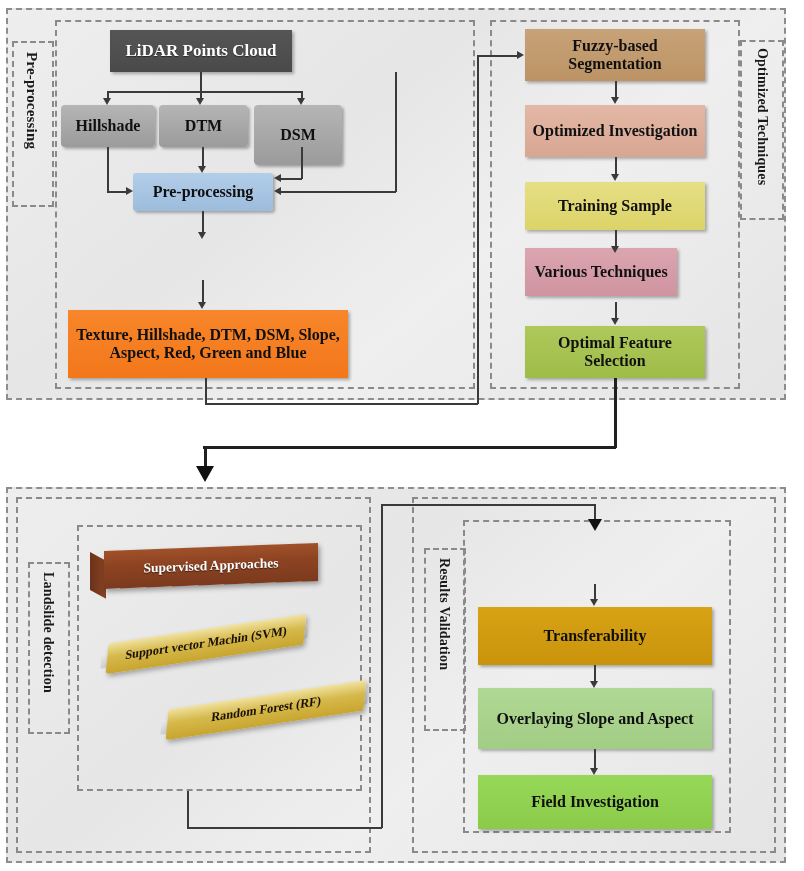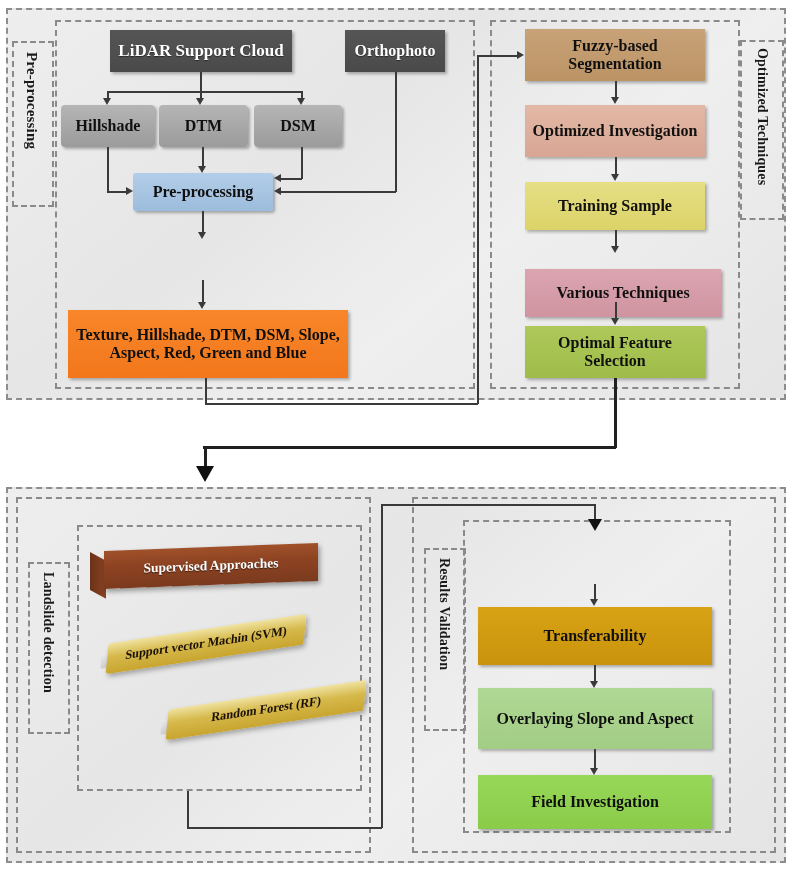--- a/index.html
+++ b/index.html
@@ -60,42 +60,41 @@
 
   <div class="dash-box" style="left:55px;top:20px;width:420px;height:369px;"></div>
 
   <div class="dash-label" style="left:12px;top:41px;width:42px;height:166px;"></div>
   <div class="vlabel" style="left:40px;top:52px;font-size:15px;transform:rotate(90deg);">Pre-processing</div>
 
   <div class="dash-box" style="left:490px;top:20px;width:250px;height:369px;"></div>
   <div class="dash-label" style="left:740px;top:40px;width:44px;height:180px;"></div>
   <div class="vlabel" style="left:770px;top:48px;font-size:14px;transform:rotate(90deg);">Optimized  Techniques</div>
 
-  <div class="box white lg" style="left:110px;top:30px;width:182px;height:42px;background:linear-gradient(180deg,#555 0%,#4a4a4a 100%);">LiDAR Support Cloud</div>
-
-  <div class="box white md" style="left:345px;top:30px;width:100px;height:42px;background:linear-gradient(180deg,#555 0%,#4a4a4a 100%);">Orthophoto</div>
+  <div class="box white lg" style="left:110px;top:30px;width:182px;height:42px;background:linear-gradient(180deg,#555 0%,#4a4a4a 100%);">LiDAR Points Cloud</div>
+
 
   <div class="box md" style="left:61px;top:105px;width:94px;height:42px;border-radius:4px;background:linear-gradient(180deg,#b5b5b5 0%,#9b9b9b 100%);">Hillshade</div>
 
   <div class="box md" style="left:159px;top:105px;width:89px;height:42px;border-radius:4px;background:linear-gradient(180deg,#b5b5b5 0%,#9b9b9b 100%);">DTM</div>
 
-  <div class="box md" style="left:254px;top:105px;width:88px;height:42px;border-radius:4px;background:linear-gradient(180deg,#b5b5b5 0%,#9b9b9b 100%);">DSM</div>
+  <div class="box md" style="left:254px;top:105px;width:88px;height:60px;border-radius:4px;background:linear-gradient(180deg,#b5b5b5 0%,#9b9b9b 100%);">DSM</div>
 
   <div class="box md" style="left:133px;top:173px;width:140px;height:38px;border-radius:3px;background:linear-gradient(180deg,#b2cde8 0%,#9dbcdd 100%);">Pre-processing</div>
 
 
   <div class="box md" style="left:68px;top:310px;width:280px;height:68px;background:linear-gradient(180deg,#f8862a 0%,#f3771b 100%);">Texture, Hillshade, DTM, DSM, Slope, Aspect, Red, Green and Blue</div>
 
   <div class="box md" style="left:525px;top:29px;width:180px;height:52px;background:linear-gradient(180deg,#c8a278 0%,#bb9365 100%);">Fuzzy-based Segmentation</div>
 
   <div class="box md" style="left:525px;top:105px;width:180px;height:52px;background:linear-gradient(180deg,#e3b8a6 0%,#d8a693 100%);">Optimized Investigation</div>
 
   <div class="box md" style="left:525px;top:182px;width:180px;height:48px;background:linear-gradient(180deg,#e6df85 0%,#dcd368 100%);">Training Sample</div>
 
-  <div class="box md" style="left:525px;top:269px;width:196px;height:48px;background:linear-gradient(180deg,#dba5b0 0%,#cf94a0 100%);">Various Techniques</div>
+  <div class="box md" style="left:525px;top:248px;width:152px;height:48px;background:linear-gradient(180deg,#dba5b0 0%,#cf94a0 100%);">Various Techniques</div>
 
   <div class="box md" style="left:525px;top:326px;width:180px;height:52px;background:linear-gradient(180deg,#aec95a 0%,#9fbc49 100%);">Optimal Feature Selection</div>
 
   <div class="ln v" style="left:200px;top:72px;height:20px;"></div>
 
   <div class="ln h" style="left:107px;top:91px;width:194px;"></div>
 
   <div class="ln v" style="left:107px;top:91px;height:7px;"></div>
   <div class="arw down" style="left:103px;top:98px;"></div>
   <div class="ln v" style="left:200px;top:91px;height:7px;"></div>

